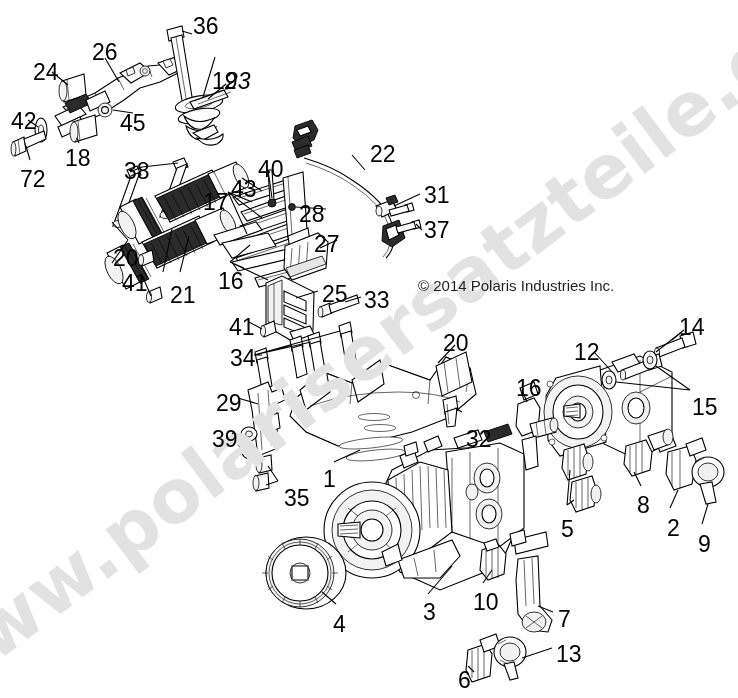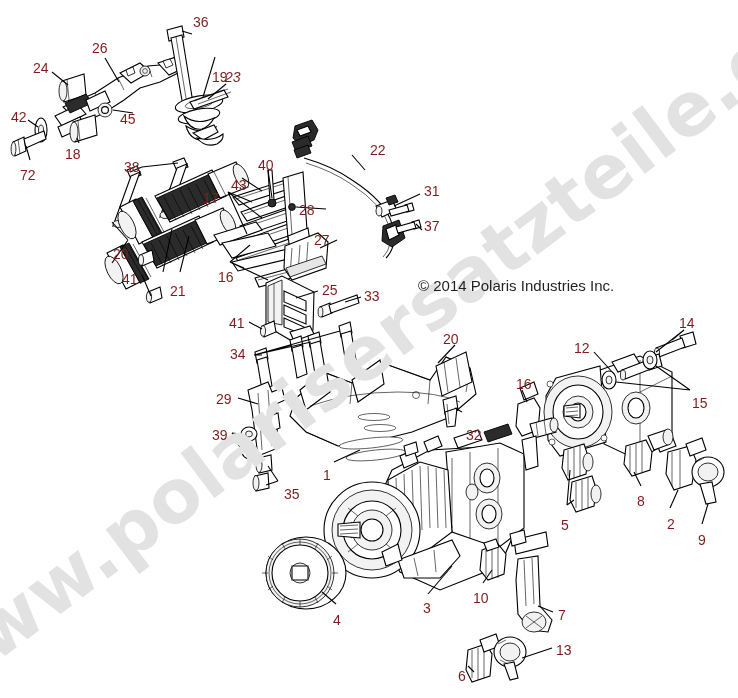--- a/index.html
+++ b/index.html
@@ -40,22 +40,22 @@
   }
   #labels {
     position: absolute;
     left: 0; top: 0;
     width: 738px; height: 698px;
     z-index: 4;
   }
   .callout {
     position: absolute;
     font-family: "Liberation Sans", sans-serif;
-    font-size: 14px;
-    color: #7f1d1d;
+    font-size: 23px;
+    color: #000000;
     line-height: 1;
     white-space: nowrap;
   }
   #copyright {
     position: absolute;
     z-index: 4;
     font-family: "Liberation Sans", sans-serif;
     font-size: 15px;
     color: #231f20;
     white-space: nowrap;

